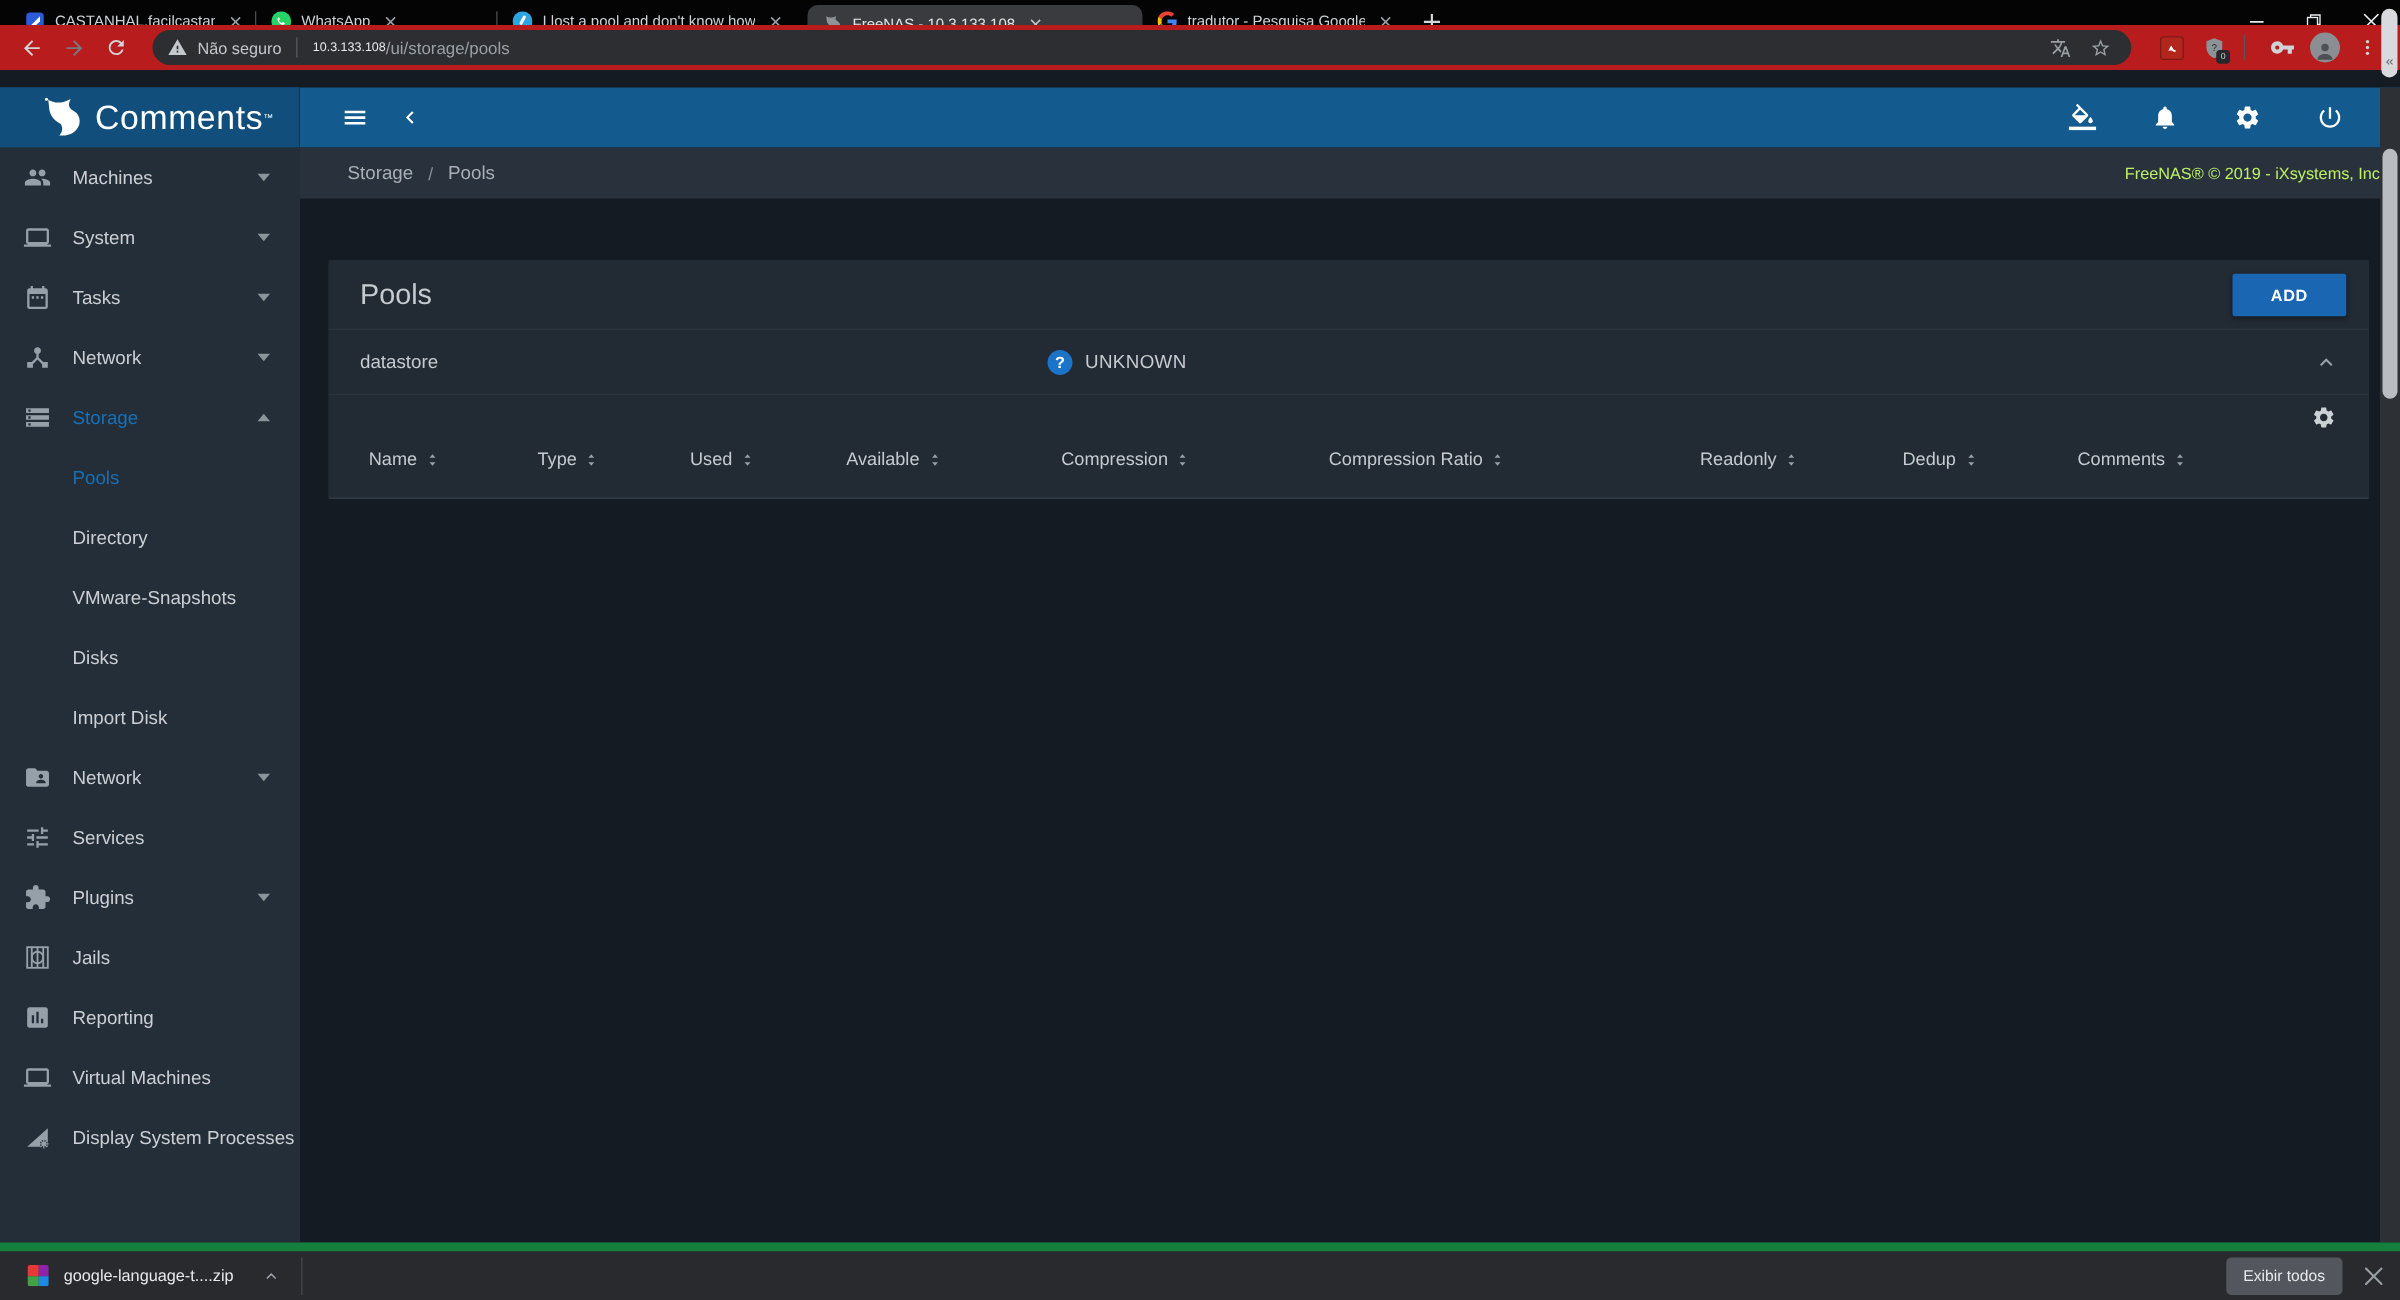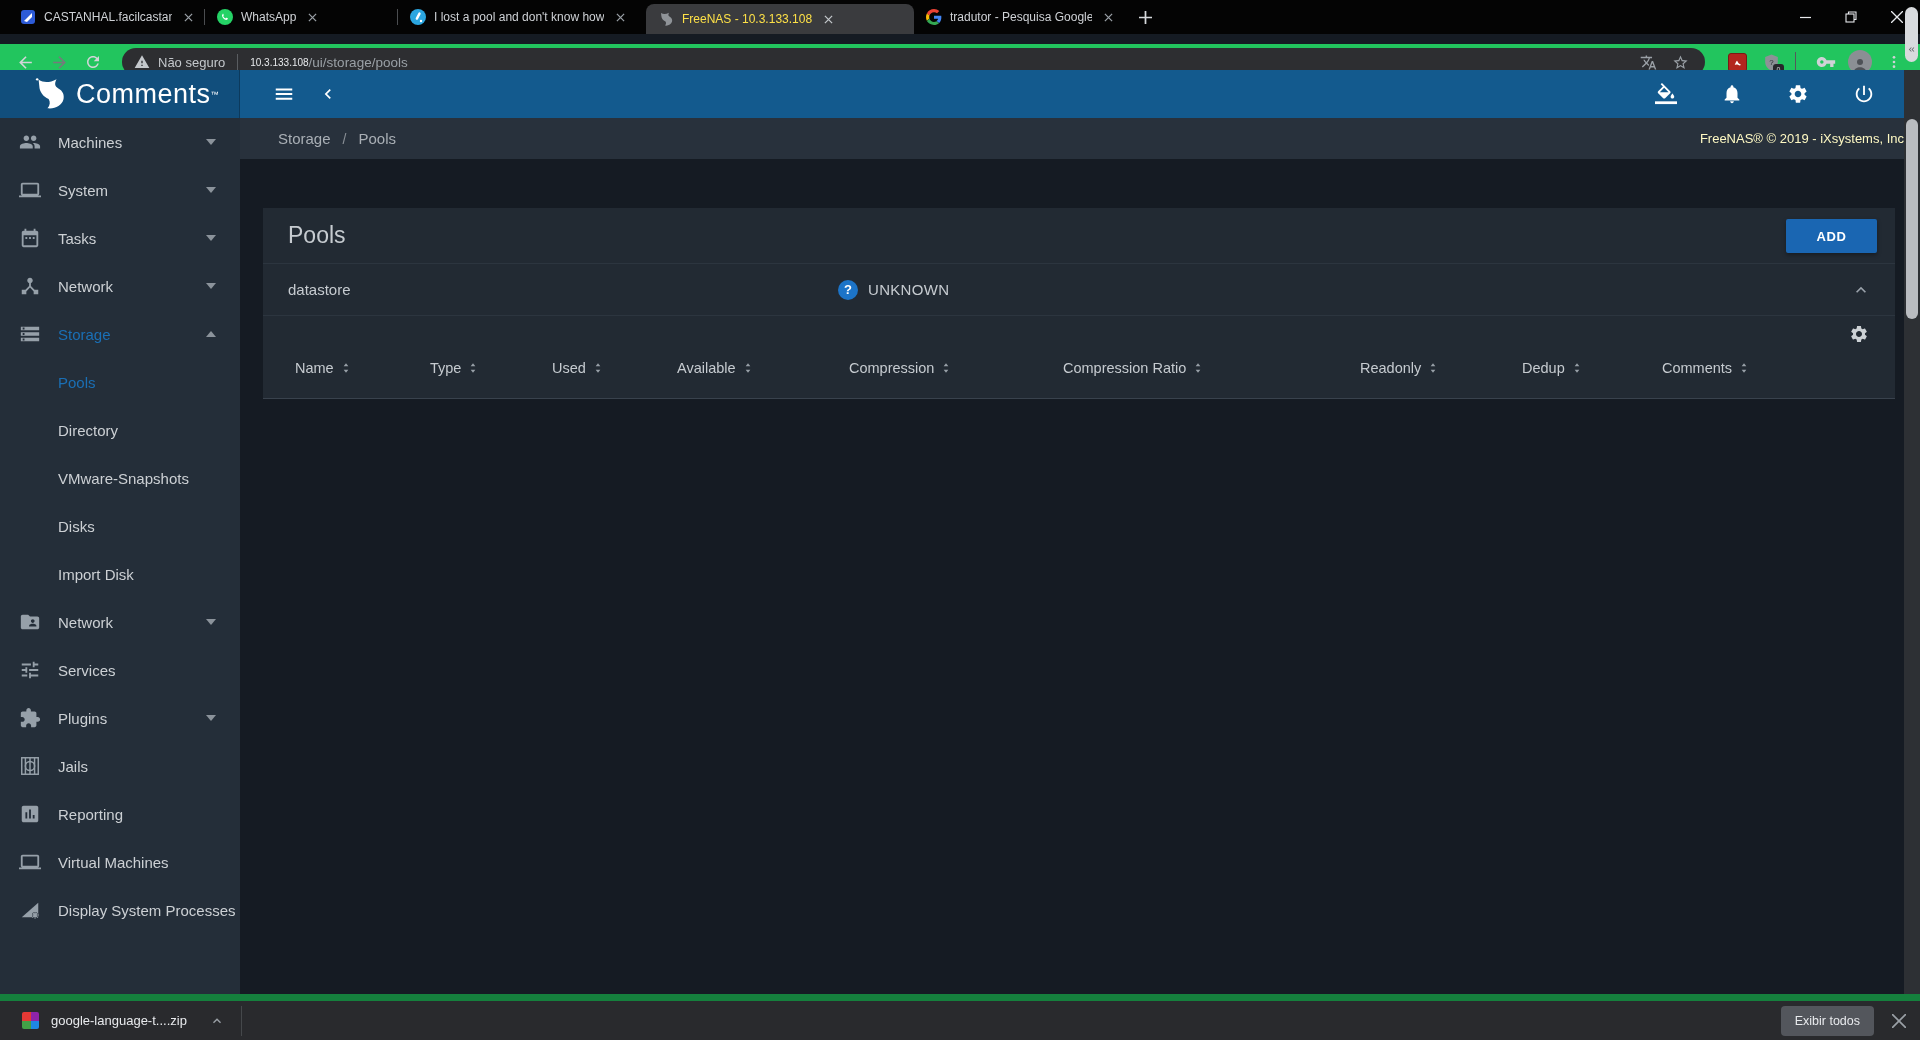--- a/index.html
+++ b/index.html
@@ -6,34 +6,34 @@
   html,body { width:1920px; height:1040px; overflow:hidden; background:#151b23;
               font-family:"Liberation Sans", sans-serif; }
   .app { position:relative; width:1920px; height:1040px; overflow:hidden; }
   svg { display:block; }
 
   
   .titlebar { position:absolute; top:0; left:0; width:1920px; height:34px; background:#040404; }
   .tabs { position:absolute; left:8px; bottom:0; display:flex; align-items:flex-end; height:34px; }
   .tab { position:relative; height:34px; display:flex; align-items:center; gap:8px;
          padding:0 8px 0 12px; color:#cfd2d6; font-size:12px; }
-  .tab.active { height:30px; background:#3a3b3e; border-radius:8px 8px 0 0; color:#fde047; }
+  .tab.active { height:30px; background:#3a3b3e; border-radius:8px 8px 0 0; color:#e5e5e5; }
   .tab .title { white-space:nowrap; overflow:hidden; }
   .tab .close { width:16px; height:16px; display:flex; align-items:center; justify-content:center;
                 color:#9aa0a6; flex:0 0 auto; }
   .tab.active .close { color:#c3c7cb; }
   .tabsep { width:1px; height:16px; background:#4b4d50; margin-bottom:9px; }
   .favicon { width:16px; height:16px; flex:0 0 auto; }
   .newtab { width:26px; height:26px; margin:0 0 4px 8px; display:flex; align-items:center;
             justify-content:center; color:#d6d9dc; font-size:17px; }
   .winctrls { position:absolute; right:0; top:0; height:34px; display:flex; }
   .winbtn { width:46px; height:34px; display:flex; align-items:center; justify-content:center; color:#e8eaed; }
 
   
-  .toolbar { position:absolute; top:44px; left:0; width:1920px; height:36px; background:#22c55e;
+  .toolbar { position:absolute; top:20px; left:0; width:1920px; height:36px; background:#b91c1c;
              display:flex; align-items:center; padding:0 12px 0 10px; }
   .nav-ic { width:30px; height:30px; display:flex; align-items:center; justify-content:center;
             color:#d2d5d8; margin-right:4px; flex:0 0 auto; }
   .nav-ic.disabled { color:#77797c; }
   .omnibox { flex:1 1 auto; height:28px; margin:0 12px 0 10px; background:#2d2e31; border-radius:14px;
              display:flex; align-items:center; padding:0 12px; min-width:0; }
   .omni-label { color:#c4c8cc; font-size:13px; margin-left:8px; white-space:nowrap; }
   .omni-sep { width:1px; height:16px; background:#5a5d61; margin:0 12px; }
   .url-host { color:#e8eaed; font-size:10px; white-space:nowrap; }
   .url-path { color:#9aa0a6; font-size:13.5px; white-space:nowrap; }
@@ -60,21 +60,21 @@
   .brand-tm { color:#ffffff; font-size:8px; vertical-align:super; }
   .hd-ic { width:40px; height:40px; display:flex; align-items:center; justify-content:center; color:#ffffff; }
   .hamburger { margin-left:24px; }
   .hd-right { margin-left:auto; display:flex; align-items:center; gap:26px; margin-right:36px; }
 
   
   .breadcrumb { position:absolute; top:118px; left:240px; width:1680px; height:41px; background:#28313c;
                 display:flex; align-items:center; padding:0 16px 0 38px; }
   .bc-item { color:#a9afb5; font-size:15px; }
   .bc-sep { color:#8a9097; font-size:14px; margin:0 12px; }
-  .copyright { margin-left:auto; color:#fef9c3; font-size:13px; white-space:nowrap; }
+  .copyright { margin-left:auto; color:#bef264; font-size:13px; white-space:nowrap; }
 
   
   .sidebar { position:absolute; top:118px; left:0; width:240px; height:876px; background:#242e39;
              overflow:hidden; }
   .side-item { height:48px; display:flex; align-items:center; padding-left:18px; position:relative; }
   .si-icon { width:24px; height:24px; color:#96a0a9; margin-right:16px; flex:0 0 auto;
              display:flex; align-items:center; justify-content:center; }
   .si-label { color:#ccd0d4; font-size:15px; white-space:nowrap; }
   .side-item.active .si-label { color:#1a6fb5; }
   .side-item.sub { padding-left:58px; }

